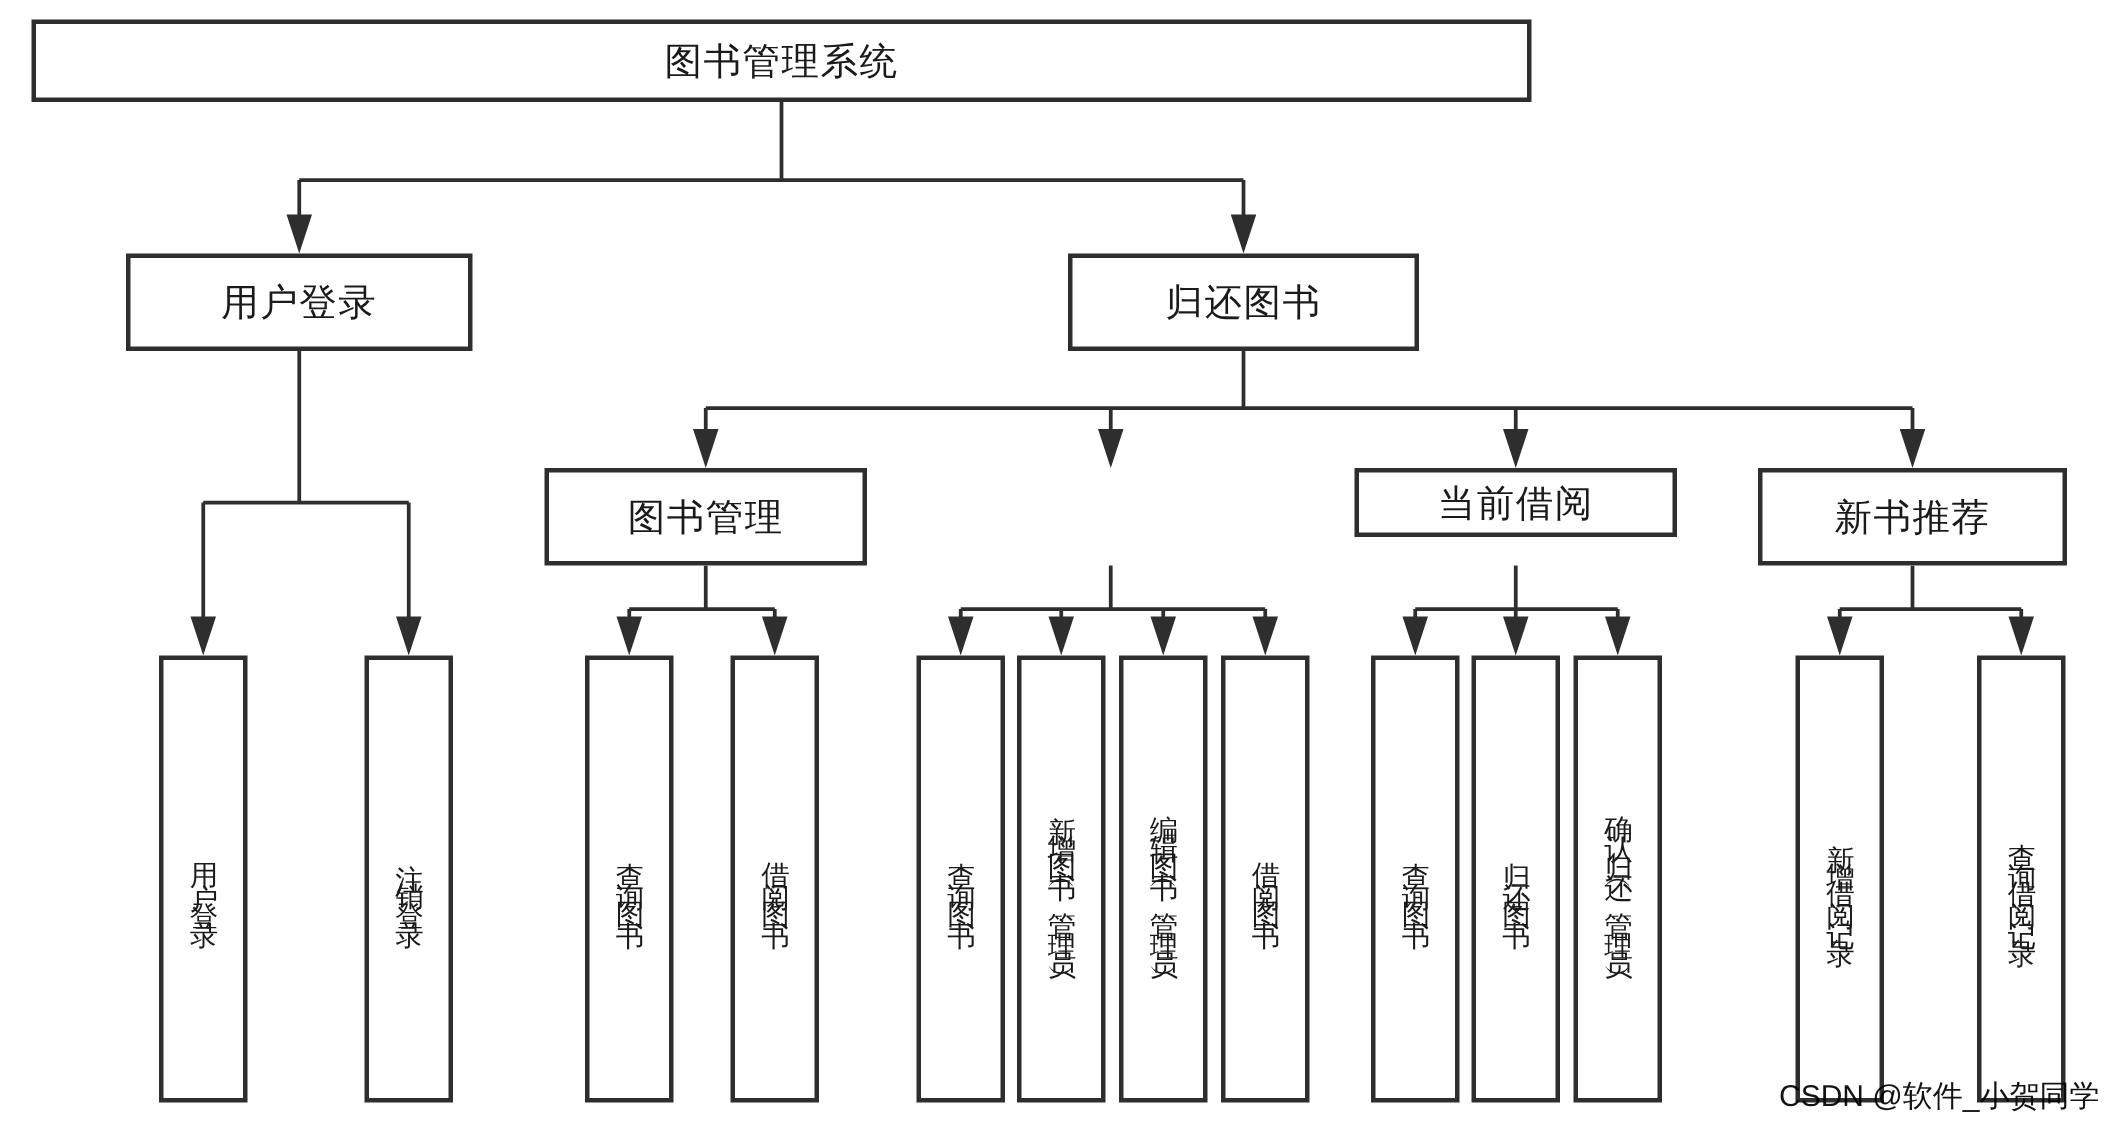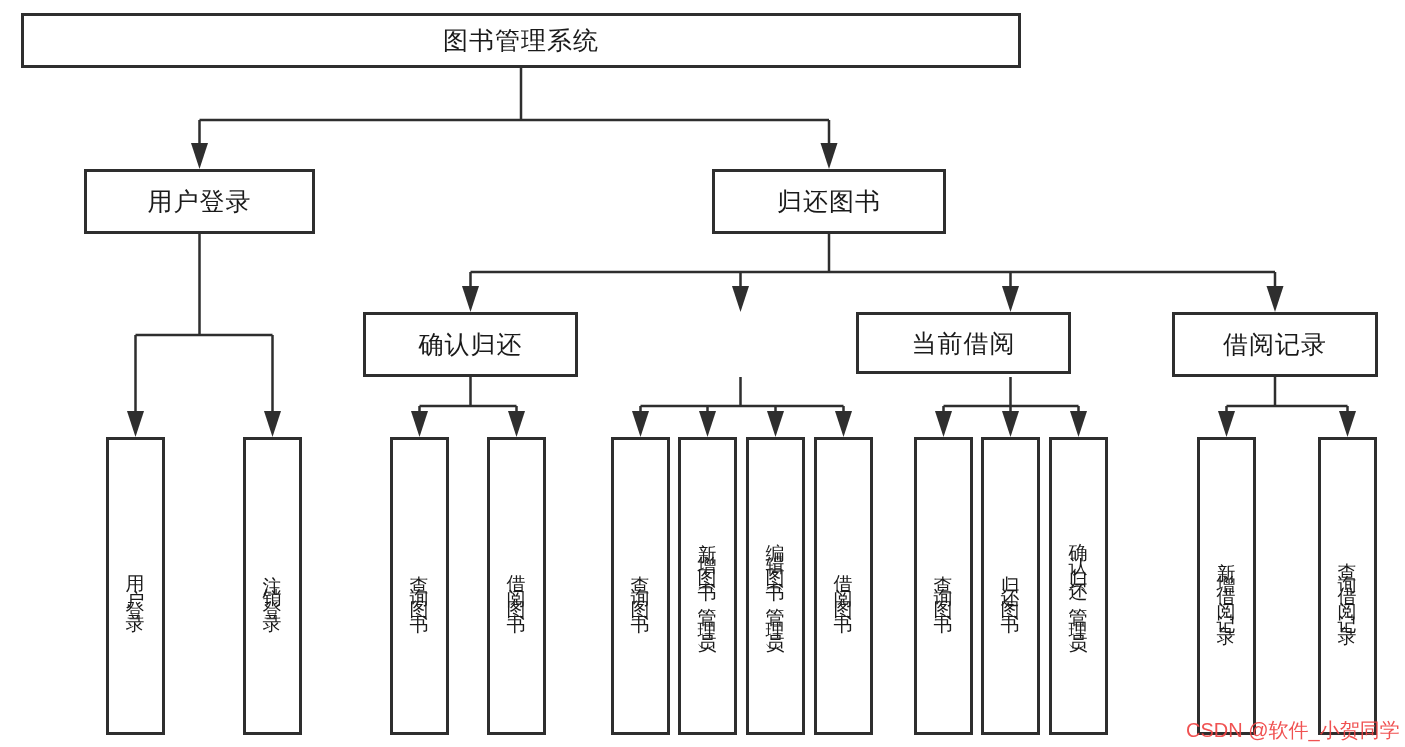--- a/index.html
+++ b/index.html
@@ -42,21 +42,21 @@
     text-orientation: mixed;
     font-size: 19px;
     letter-spacing: 13px;
     line-height: 1;
   }
   .watermark {
     position: absolute;
     left: 1186px;
     top: 717px;
     font-size: 20px;
-    color: #ef4444;
+    color: #000000;
     opacity: 0.92;
     white-space: nowrap;
     z-index: 5;
   }
 </style>
 </head>
 <body>
 
 <div id="stage">
 
@@ -108,27 +108,27 @@
   </div>
 
   <div class="box h" style="left:84px;top:169px;width:231px;height:65px">
     <span>用户登录</span>
   </div>
   <div class="box h" style="left:712px;top:169px;width:234px;height:65px">
     <span>归还图书</span>
   </div>
 
   <div class="box h" style="left:363px;top:312px;width:215px;height:65px">
-    <span>确认归还</span>
+    <span>图书管理</span>
   </div>
-  <div class="box h" style="left:856px;top:312px;width:215px;height:62px">
+  <div class="box h" style="left:903px;top:312px;width:215px;height:46px">
     <span>当前借阅</span>
   </div>
   <div class="box h" style="left:1172px;top:312px;width:206px;height:65px">
-    <span>借阅记录</span>
+    <span>新书推荐</span>
   </div>
 
   <div class="box v" style="left:106px;top:437px;width:59px;height:298px">
     <span>用户登录</span>
   </div>
   <div class="box v" style="left:243px;top:437px;width:59px;height:298px">
     <span>注销登录</span>
   </div>
 
   <div class="box v" style="left:390px;top:437px;width:59px;height:298px">

